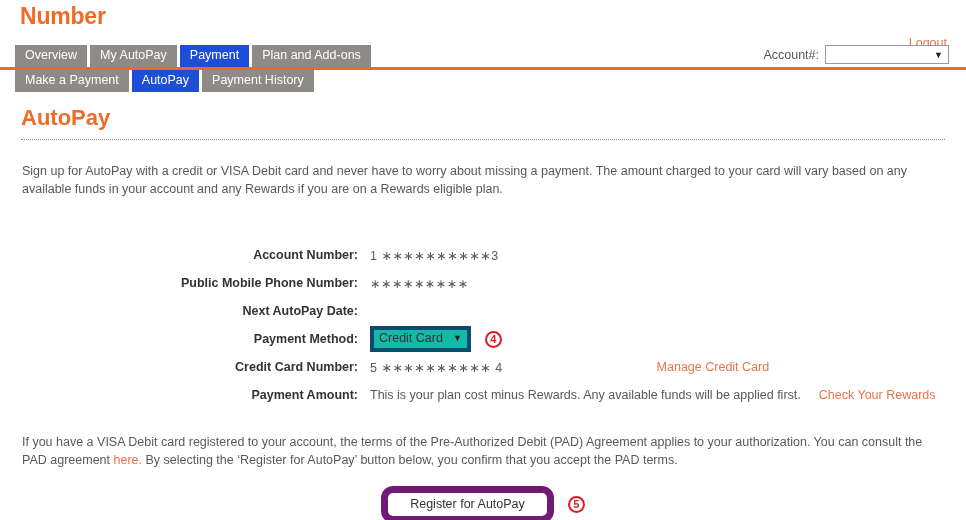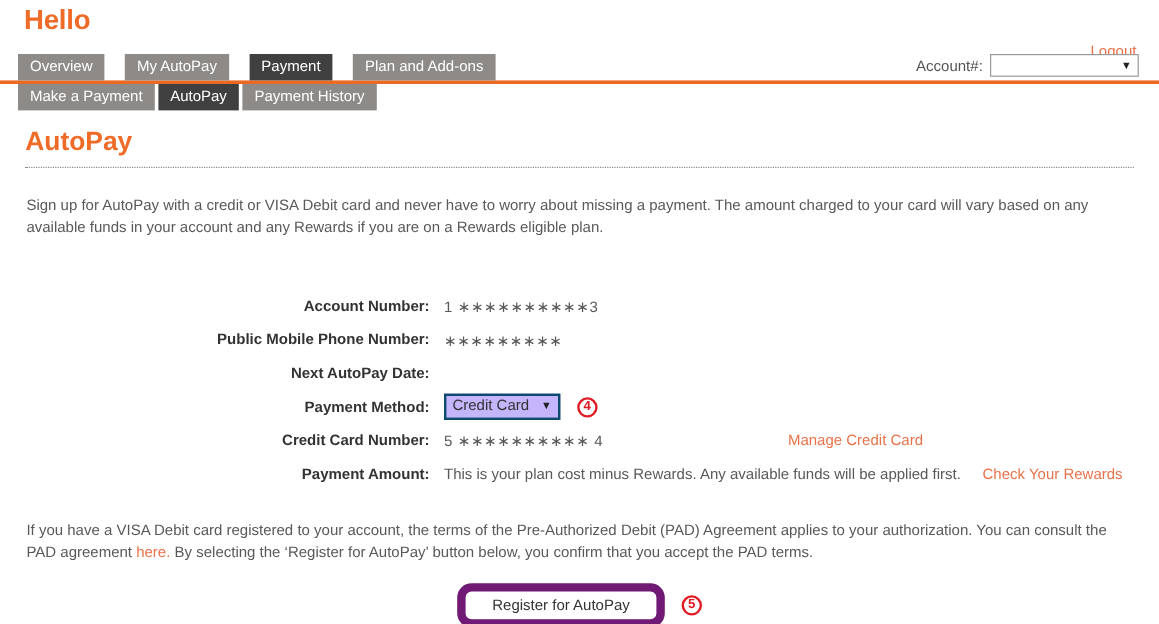--- a/index.html
+++ b/index.html
@@ -68,21 +68,21 @@
     color: #222;
     line-height: 1;
   }
 
   
   .tabrow-primary {
     position: absolute;
     left: 15px;
     top: 45px;
     display: flex;
-    gap: 17px;
+    gap: 3px;
     z-index: 2;
   }
   .tabrow-secondary {
     position: absolute;
     left: 15px;
     top: 70px;
     display: flex;
     gap: 3px;
     z-index: 2;
   }
@@ -90,21 +90,21 @@
     background: #8d8a87;
     color: #ffffff;
     font-size: 12.5px;
     padding: 4px 10px 5px 10px;
     line-height: 13px;
     cursor: pointer;
     white-space: nowrap;
     user-select: none;
   }
   .tab.active {
-    background: #404040;
+    background: #1d4ed8;
   }
   .orange-rule {
     position: absolute;
     left: 0;
     top: 67px;
     width: 966px;
     height: 3px;
     background: #ea6a23;
     z-index: 1;
   }
@@ -170,22 +170,22 @@
   .masked {
     letter-spacing: 0.5px;
   }
   .value-link {
     color: #e8734a;
     text-decoration: none;
     cursor: pointer;
     font-size: 12.5px;
   }
   .pm-select {
-    border: 2px solid #0c4a6e;
-    background: #c4b5fd;
+    border: 4px solid #0c4a6e;
+    background: #14b8a6;
     font-size: 12.5px;
     color: #333;
     padding: 1px 5px 2px 5px;
     display: inline-flex;
     align-items: center;
     gap: 10px;
     line-height: 15px;
     cursor: pointer;
   }
   .pm-select .arrow {
@@ -249,21 +249,21 @@
     font-size: 12.5px;
     color: #333333;
     padding: 4px 22px 5px 22px;
     cursor: pointer;
     line-height: 14px;
   }
 </style>
 </head>
 <body>
 
-<div class="greeting">Hello</div>
+<div class="greeting">Number</div>
 <a class="logout-link">Logout</a>
 
 <div class="orange-rule"></div>
 
 <div class="tabrow-primary">
   <div class="tab">Overview</div>
   <div class="tab">My AutoPay</div>
   <div class="tab active">Payment</div>
   <div class="tab">Plan and Add-ons</div>
 </div>

